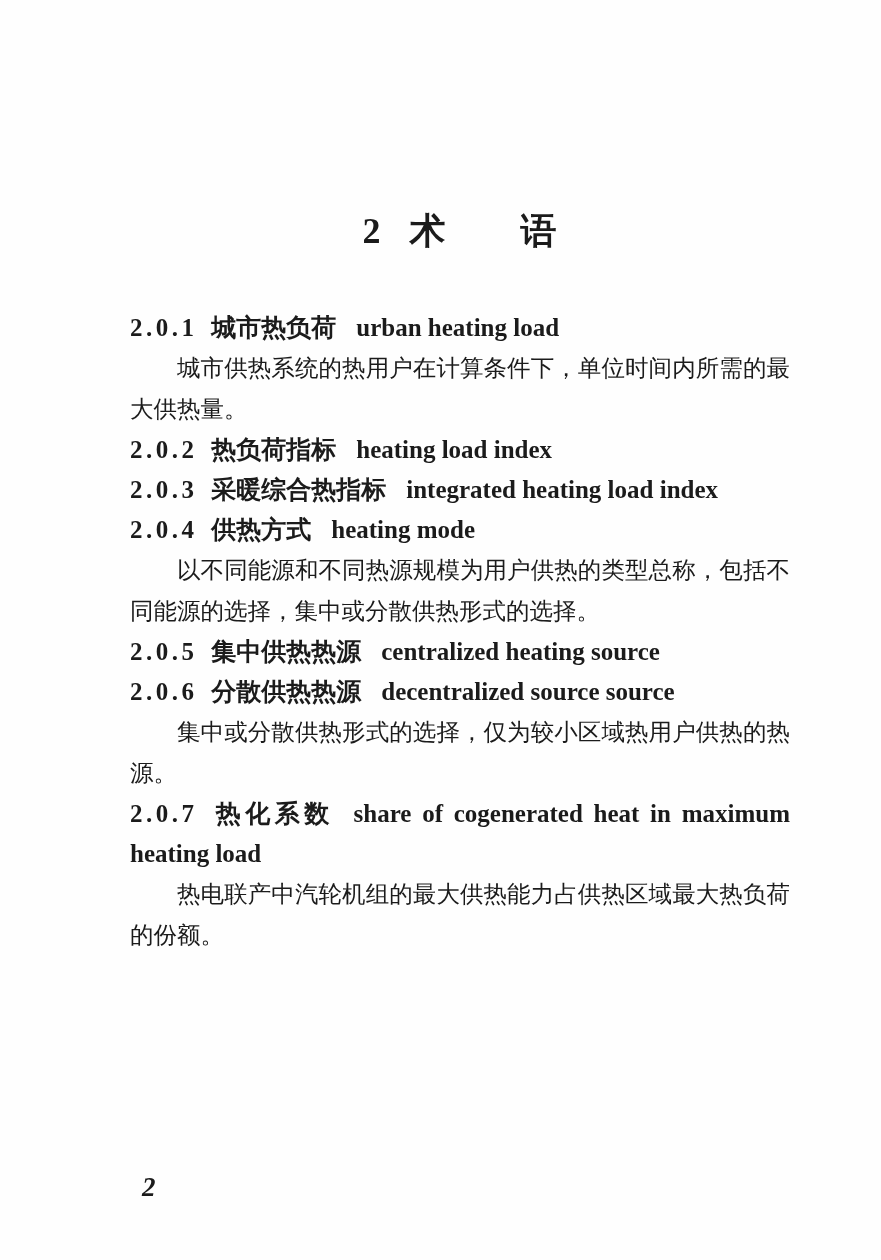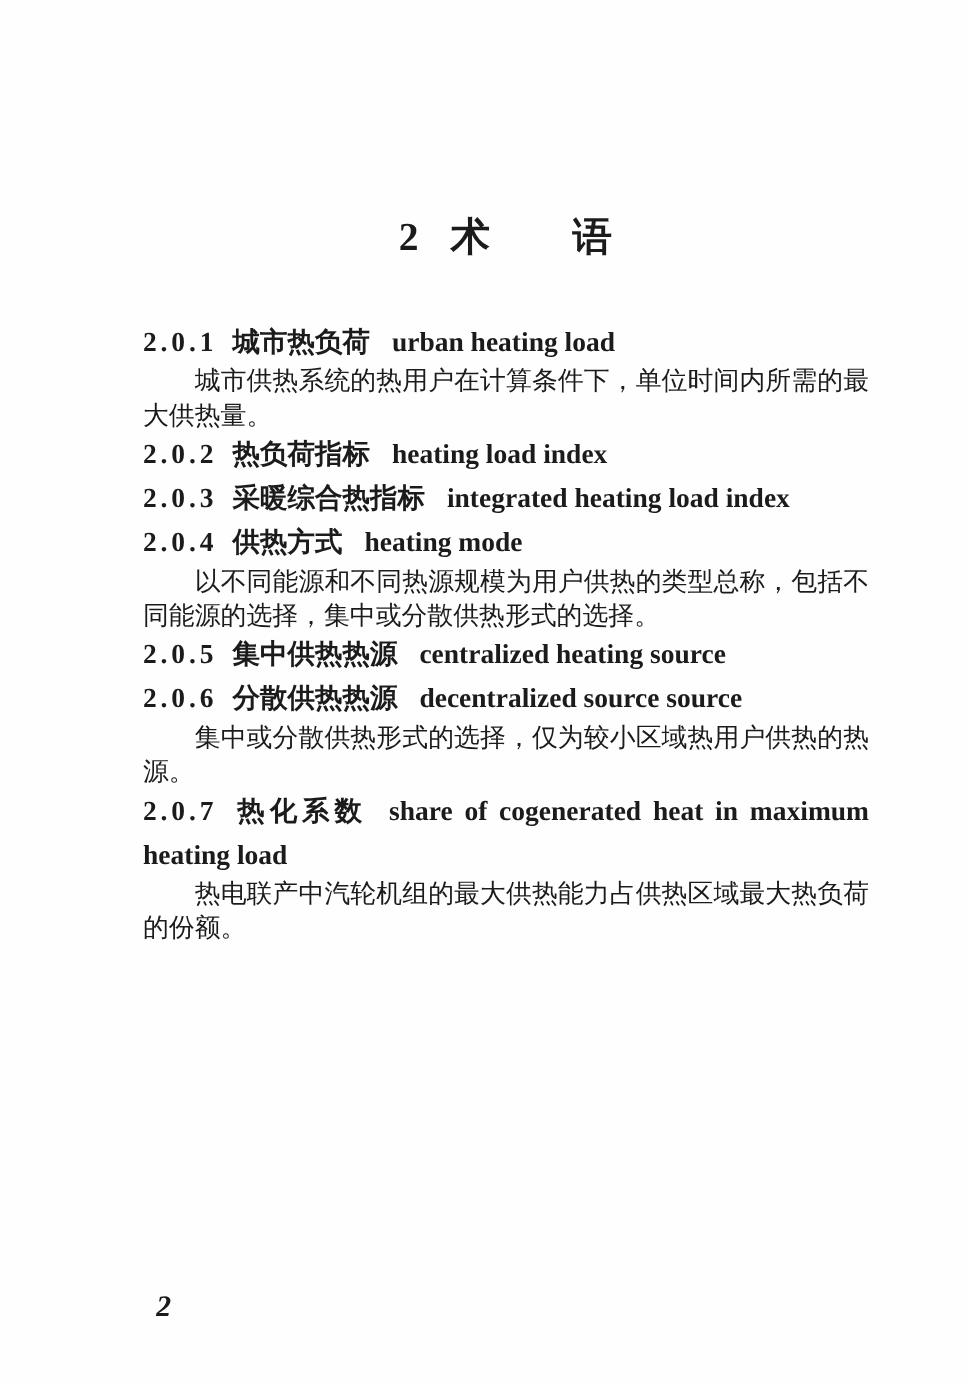--- a/index.html
+++ b/index.html
@@ -9,21 +9,21 @@
     height: 1260px;
     background: #fefefdff;
     background: #fefefe;
     font-family: "Liberation Serif", "DejaVu Serif", serif;
     color: #1b1b1b;
     overflow: hidden;
   }
   .content {
     position: absolute;
     left: 130px;
-    top: 192px;
+    top: 208px;
     width: 660px;
   }
   .chapter-title {
     margin: 0 0 54px 0;
     text-align: center;
     font-size: 36px;
     line-height: 46px;
     font-weight: 700;
     letter-spacing: 1px;
   }
@@ -40,21 +40,21 @@
   }
   .term-number {
     letter-spacing: 0.14em;
     margin-right: 0.55em;
   }
   .term-zh { margin-right: 0.8em; }
   .term-en { font-weight: 700; }
   .term-def {
     margin: 0;
     font-size: 23.5px;
-    line-height: 31px;
+    line-height: 41px;
     text-align: justify;
     text-indent: 2em;
   }
   .page-number {
     position: absolute;
     left: 142px;
     top: 1172px;
     font-size: 27px;
     font-style: italic;
     font-weight: 600;

